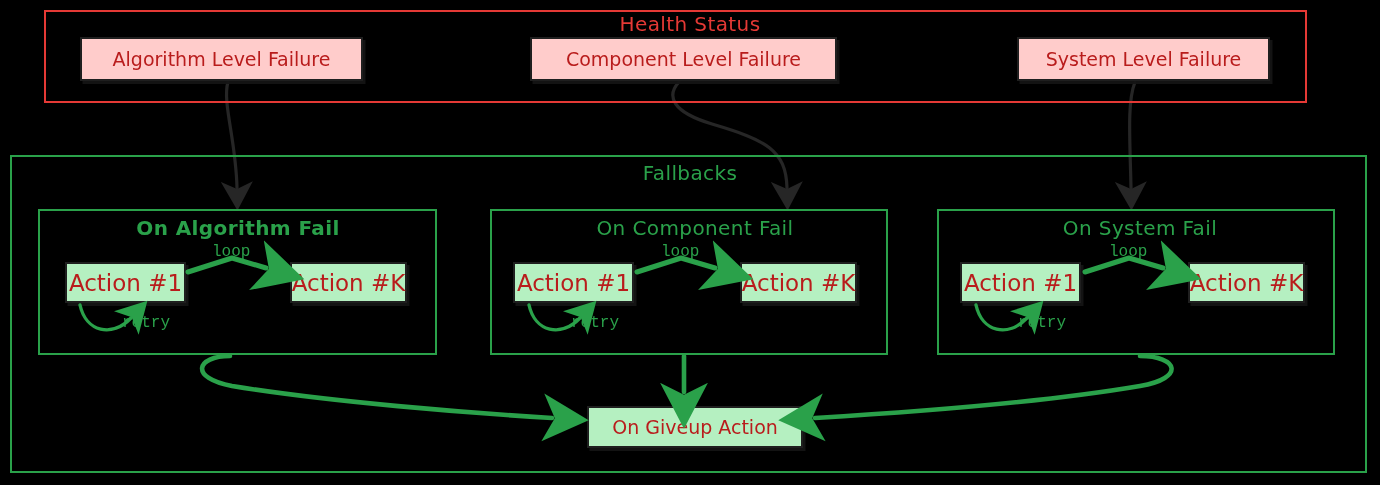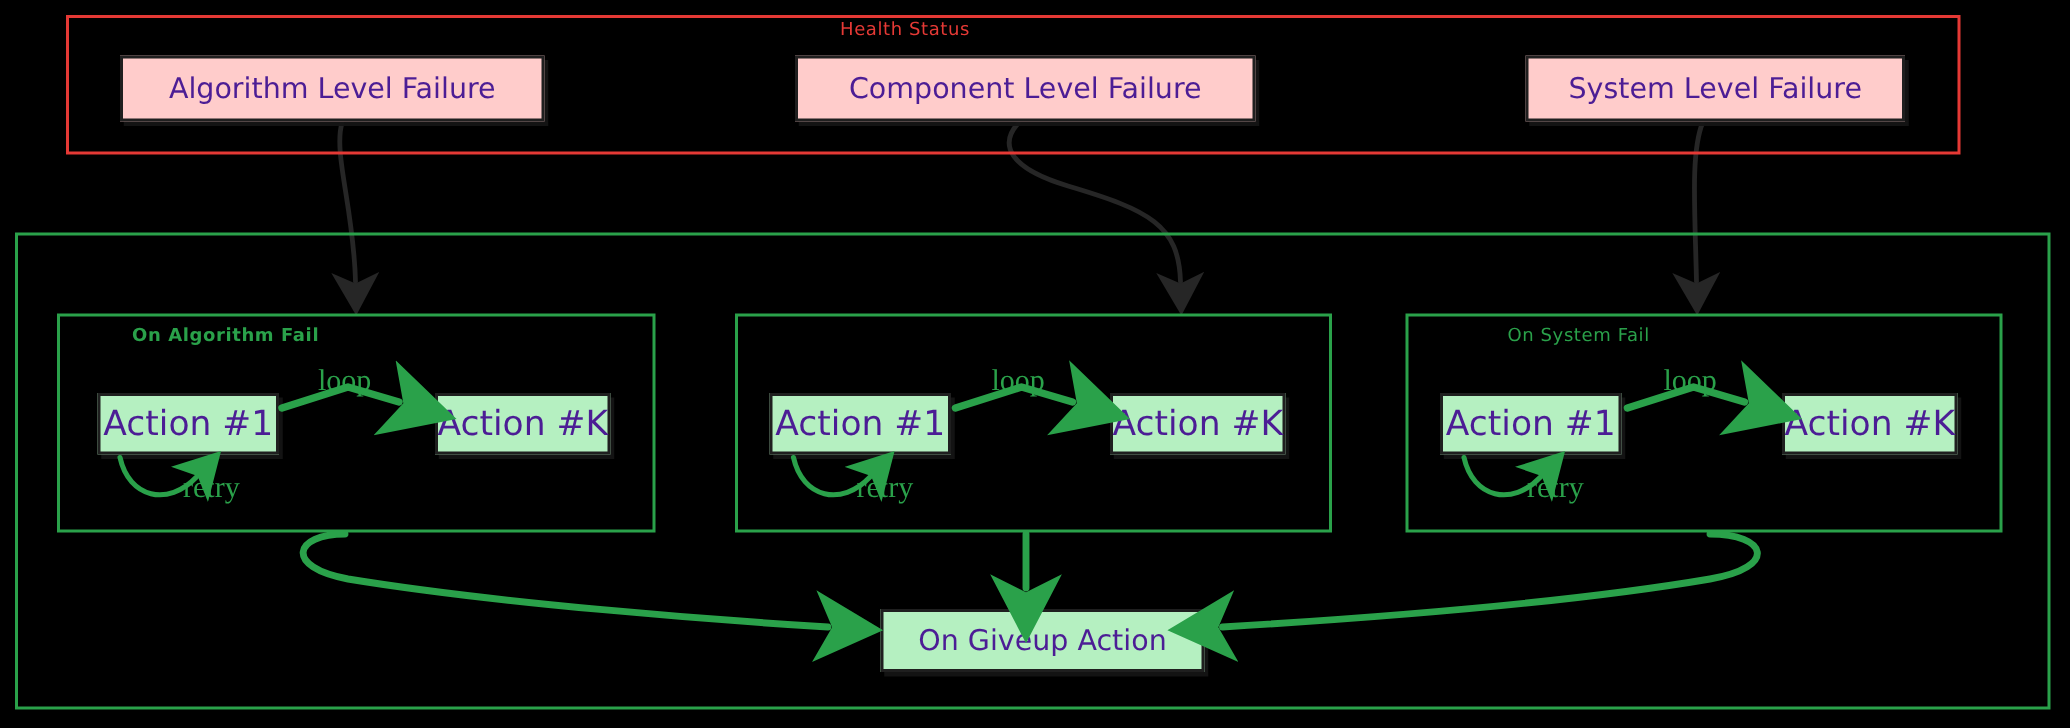--- a/index.html
+++ b/index.html
@@ -29,52 +29,53 @@
   .group-box {
     position: absolute;
     box-sizing: border-box;
     background: transparent;
   }
   .group-red   { border: 2.5px solid #e53935; }
   .group-green { border: 2.5px solid #2aa14a; }
 
   .group-label {
     position: absolute;
+    text-align: center;
     white-space: nowrap;
     font-family: "DejaVu Sans", sans-serif;
-    font-size: 12px;
+    font-size: 20px;
     letter-spacing: 0.4px;
   }
   .label-red   { color: #e53935; }
   .label-green { color: #2aa14a; }
 
   
   .node {
     position: absolute;
     box-sizing: border-box;
     display: flex;
     align-items: center;
     justify-content: center;
     border: 2px solid #1f1f1f;
     box-shadow: 2.5px 3px 0 0 rgba(20,20,20,0.95);
-    color: #4c1d95;
+    color: #b91c1c;
     white-space: nowrap;
     font-family: "DejaVu Sans", sans-serif;
   }
   .node-pink  { background: #ffcccb; font-size: 19px; }
   .node-green { background: #b5f0c1; font-size: 23px; }
   .node-giveup{ background: #b5f0c1; font-size: 19px; }
 
   
   .edge-label {
     position: absolute;
     color: #2aa14a;
-    font-size: 20px;
+    font-size: 16px;
     white-space: nowrap;
-    font-family: Liberation Serif, serif;
+    font-family: Liberation Mono, monospace;
   }
 </style>
 </head>
 <body>
 
 <div id="canvas">
 
   <svg class="layer">
     <defs>
       <marker id="blackArrow" markerWidth="10" markerHeight="10" refX="2" refY="5" orient="auto" markerUnits="strokeWidth">
@@ -100,33 +101,35 @@
   <div class="group-label label-red" style="left:560px; top:12px; width:260px;">Health Status</div>
 
   <div class="node node-pink" style="left:80px; top:37px; width:283px; height:44px;">Algorithm Level Failure</div>
 
   <div class="node node-pink" style="left:1017px; top:37px; width:253px; height:44px;">System Level Failure</div>
 
   <div class="node node-pink" style="left:530px; top:37px; width:307px; height:44px;">Component Level Failure</div>
 
   <div class="group-box group-green" style="left:10px; top:155px; width:1357px; height:318px;"></div>
 
+  <div class="group-label label-green" style="left:580px; top:161px; width:220px;">Fallbacks</div>
 
   <div class="group-box group-green" style="left:38px; top:209px; width:399px; height:146px;"></div>
   <div class="group-label label-green" style="left:88px; top:216px; width:300px;font-weight:bold;">On Algorithm Fail</div>
 
   <div class="node node-green" style="left:65px; top:262px; width:121px; height:41px;">Action #1</div>
 
   <div class="node node-green" style="left:290px; top:262px; width:117px; height:41px;">Action #K</div>
 
   <div class="edge-label" style="left:212px; top:243px;">loop</div>
 
   <div class="edge-label" style="left:122px; top:314px;">retry</div>
 
   <div class="group-box group-green" style="left:490px; top:209px; width:398px; height:146px;"></div>
+  <div class="group-label label-green" style="left:545px; top:216px; width:300px;">On Component Fail</div>
 
   <div class="node node-green" style="left:513px; top:262px; width:121px; height:41px;">Action #1</div>
 
   <div class="node node-green" style="left:740px; top:262px; width:117px; height:41px;">Action #K</div>
 
   <div class="edge-label" style="left:661px; top:243px;">loop</div>
 
   <div class="edge-label" style="left:571px; top:314px;">retry</div>
 
   <div class="group-box group-green" style="left:937px; top:209px; width:398px; height:146px;"></div>

